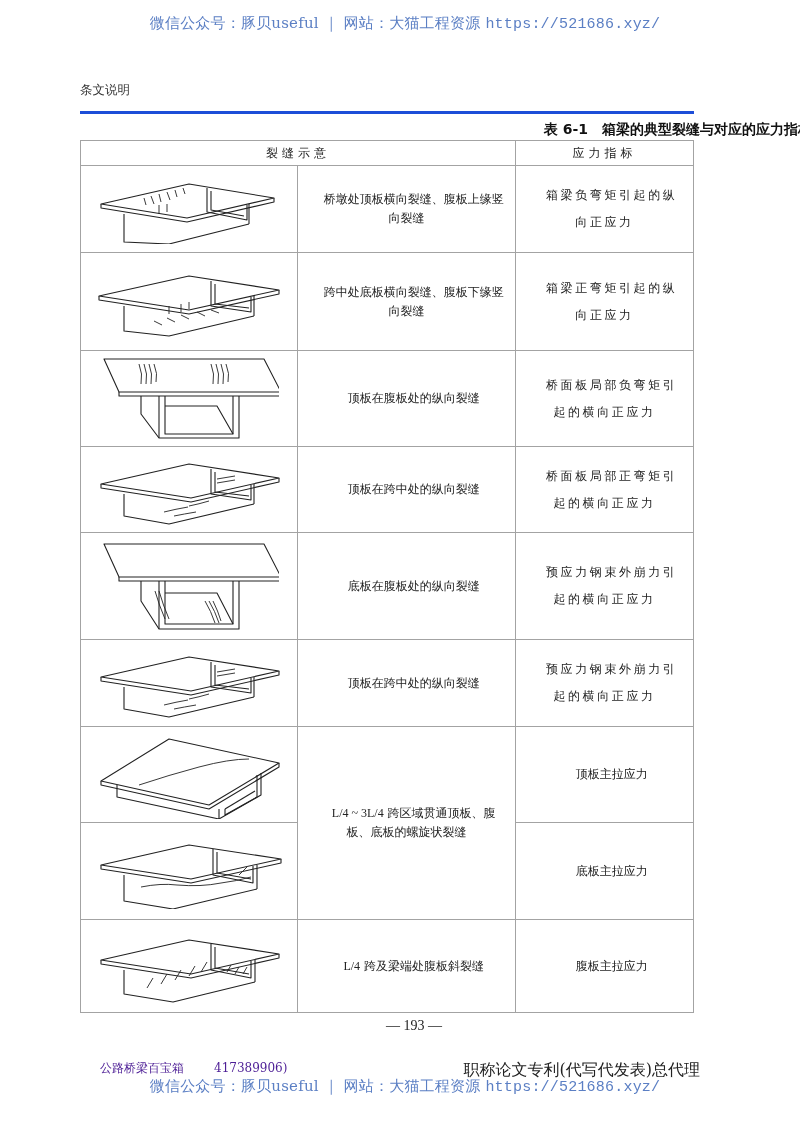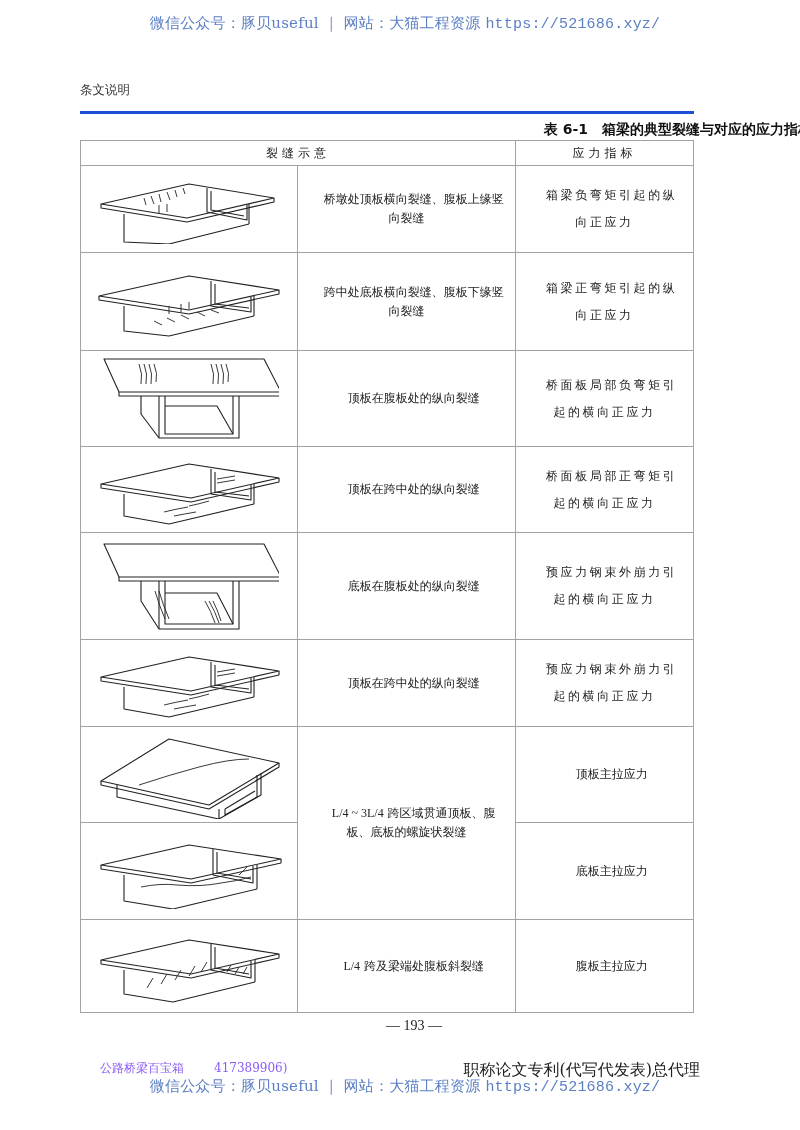--- a/index.html
+++ b/index.html
@@ -45,21 +45,21 @@
   .indent { text-indent: 1.2em; }
   .letter { letter-spacing: 2.6px; }
   svg.box { display: block; margin: 0 auto; }
   svg.box * { fill: none; stroke: #222; stroke-width: 1.1; stroke-linejoin: round; }
   svg.box .crack { stroke-width: 0.9; }
   .page-num {
     position: absolute; left: 0; top: 1018px; width: 800px; text-align: center;
     font-size: 14px; color: #222; font-family: Liberation Serif, serif; margin-left: 14px;
   }
   .footer-left {
-    position: absolute; left: 100px; top: 1060px; font-size: 12px; color: #8b5cf6;
+    position: absolute; left: 100px; top: 1060px; font-size: 12px; color: #4c1d95;
   }
   .footer-left .qq { margin-left: 30px; }
   .footer-right {
     position: absolute; right: 100px; top: 1060px; font-size: 16px; color: #222;
   }
   .ital { font-family: "Liberation Serif", serif; }
 </style>
 </head>
 <body>
 

